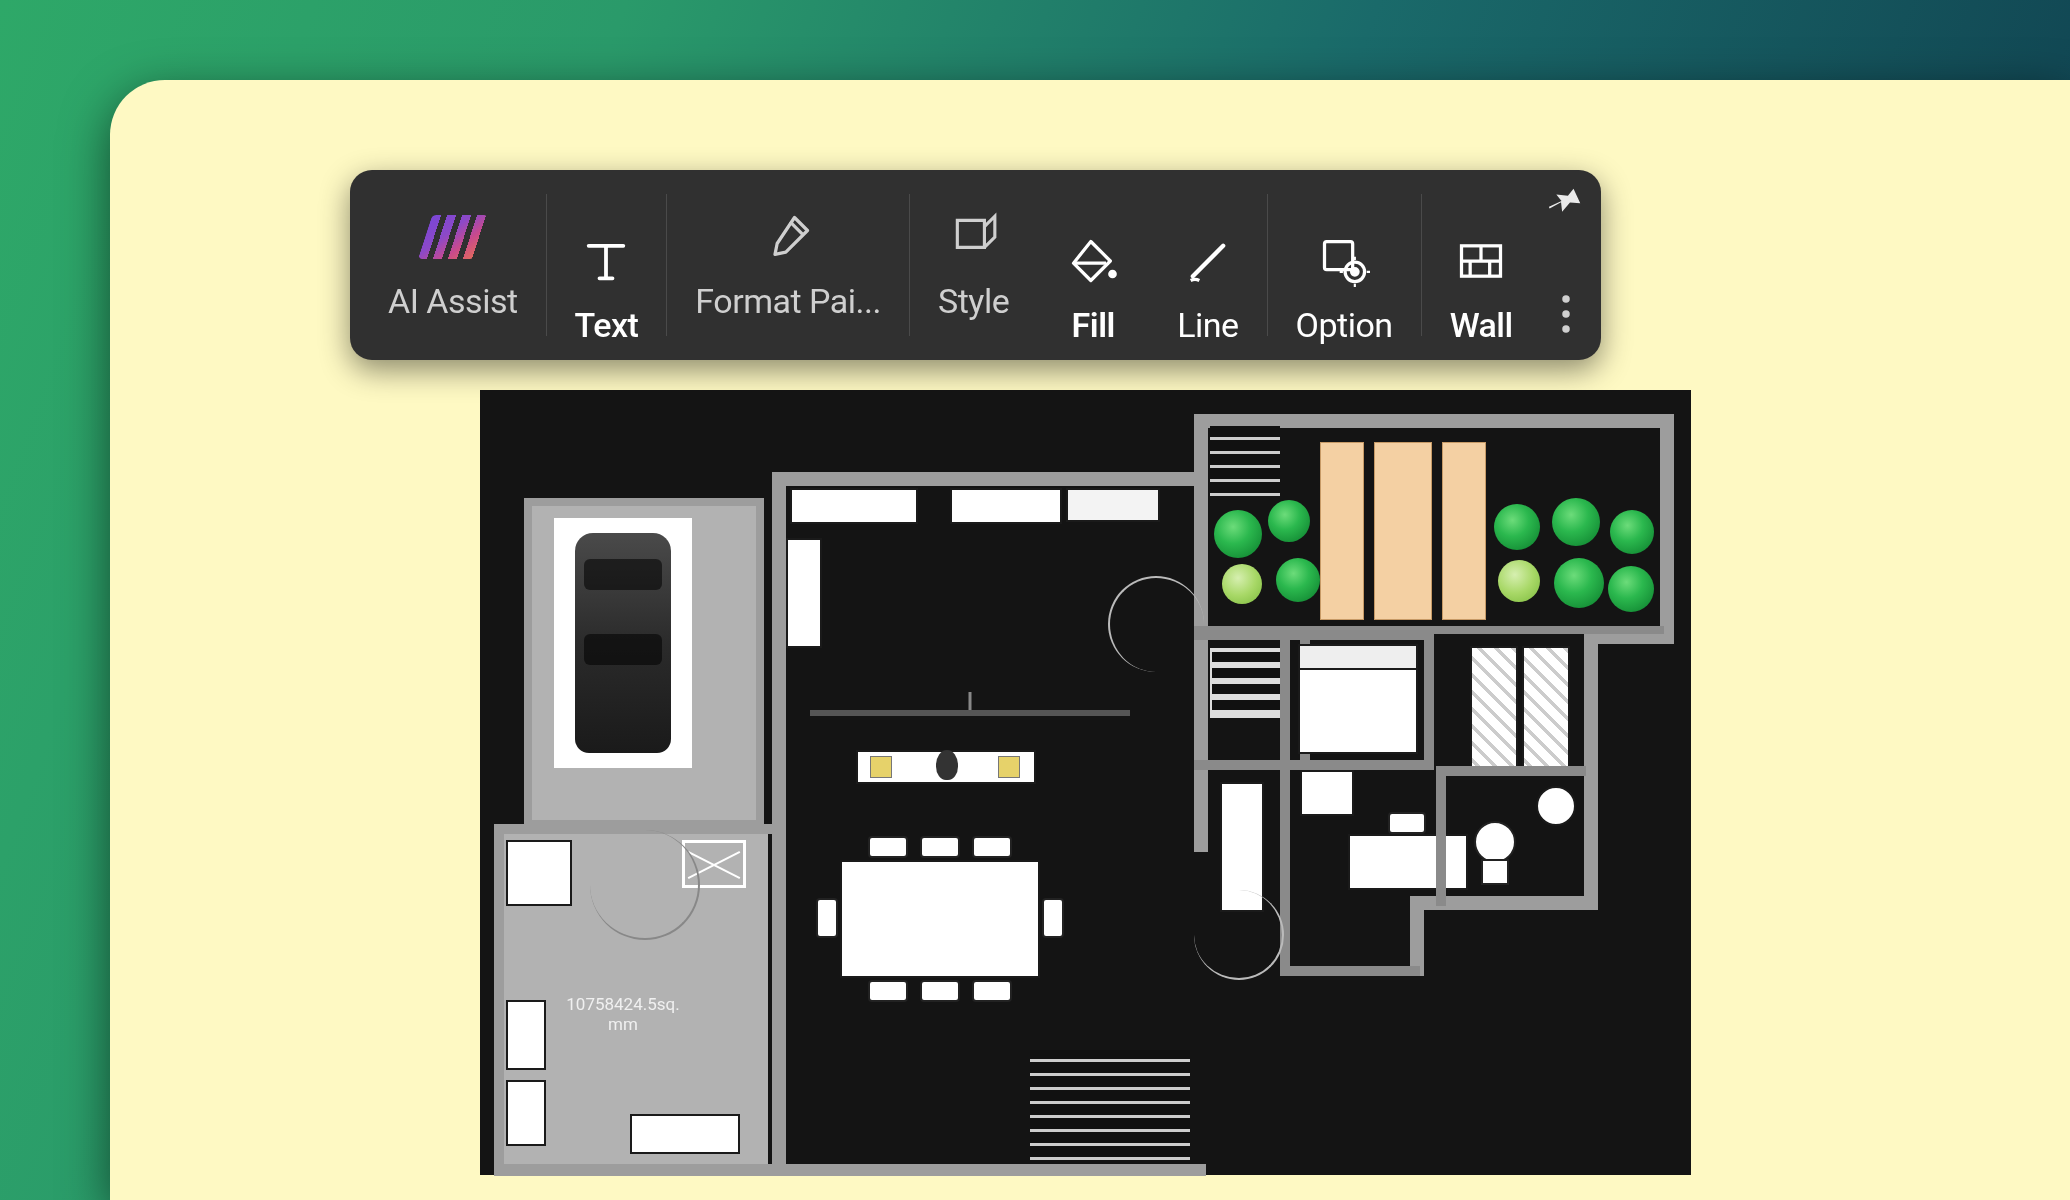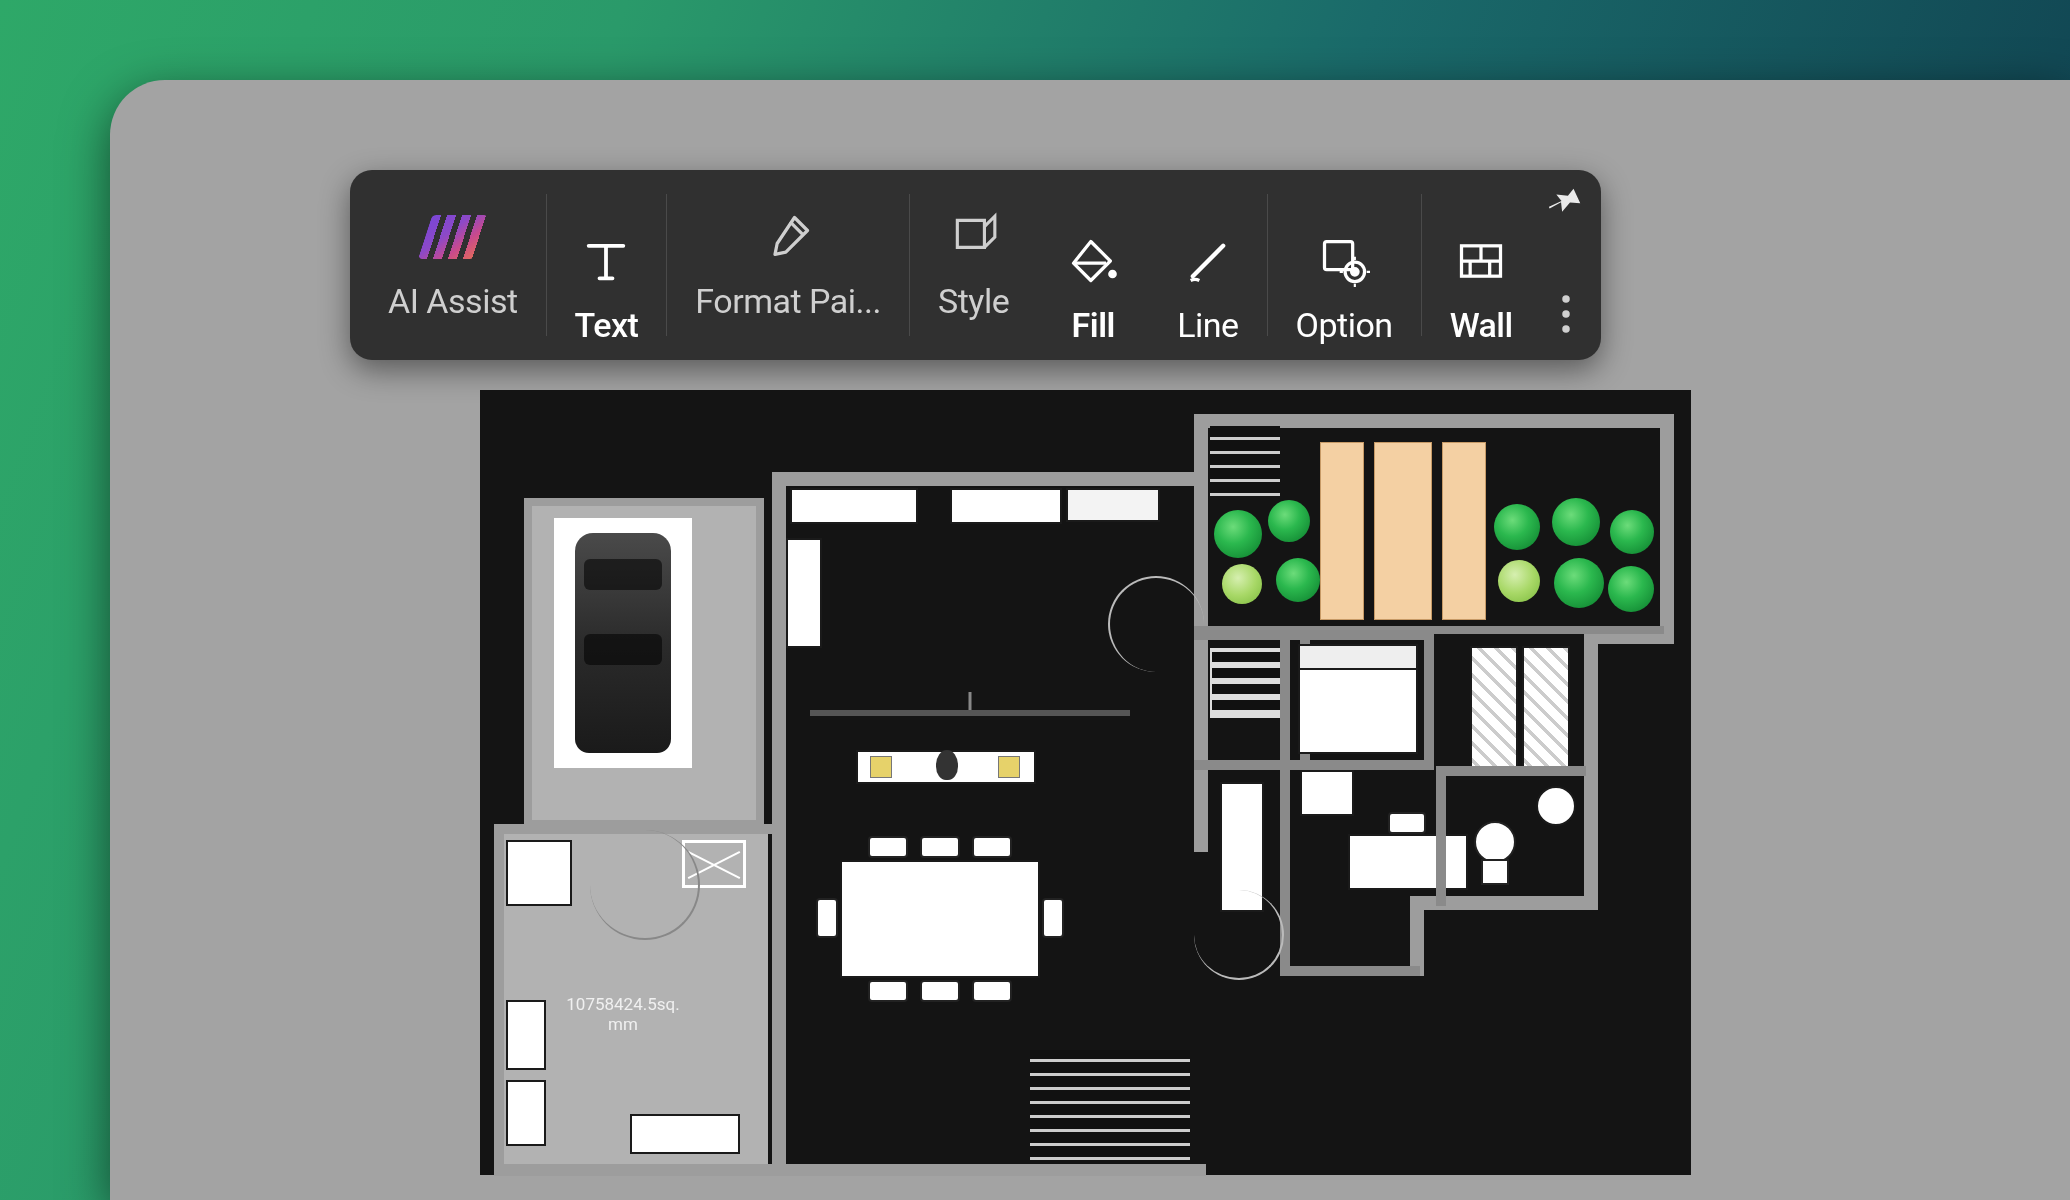--- a/index.html
+++ b/index.html
@@ -10,21 +10,21 @@
       width: 2070px;
       height: 1200px;
       position: relative;
     }
     .app-frame {
       position: absolute;
       top: 80px;
       left: 110px;
       right: 0;
       bottom: 0;
-      background: #a3a3a3;
+      background: #fef9c3;
       border-radius: 55px 0 0 0;
       box-shadow: 0 14px 48px rgba(0,0,0,0.55);
       overflow: hidden;
     }
     
     .toolbar {
       position: absolute;
       top: 90px;
       left: 240px;
       height: 190px;

